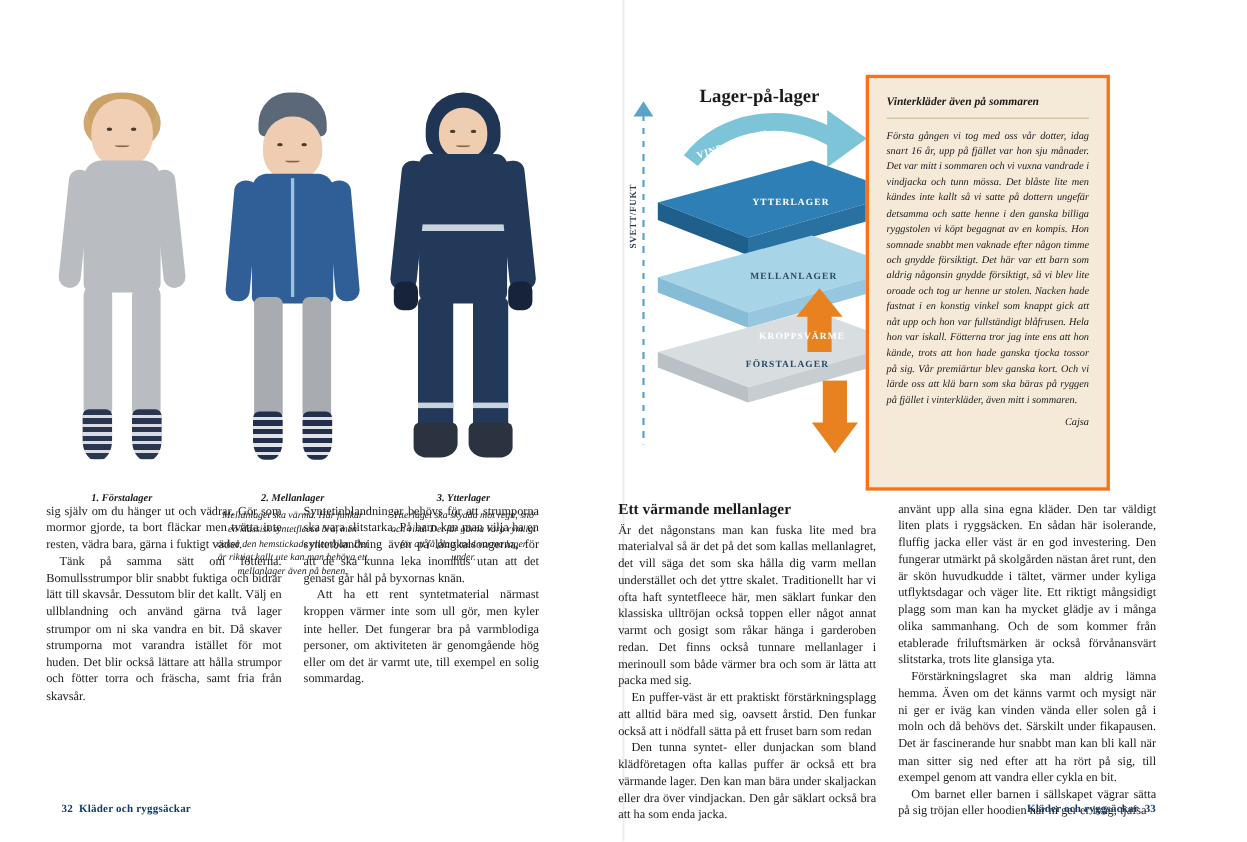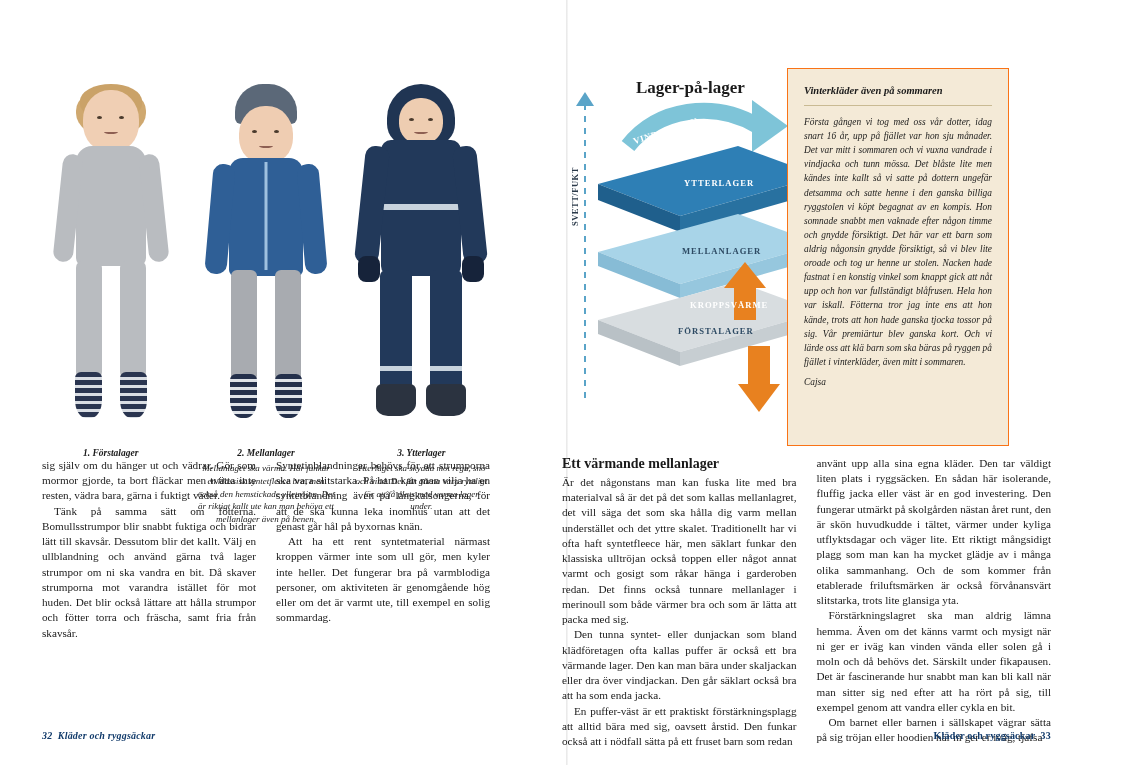--- a/index.html
+++ b/index.html
@@ -86,21 +86,21 @@
   .cap-body { font-style:italic; font-size:9px; line-height:1.42; }
 
   
   .cols2 { display:flex; gap:20px; margin-top:24px; }
   .col { width:236px; }
   .body-p { font-size:11.2px; line-height:1.36; text-align:justify; margin:0; text-indent:0; }
   .body-p + .body-p { text-indent:12px; }
 
   
   .footer { position:absolute; bottom:24px; font-size:10px; font-weight:bold; color:#123b6b; letter-spacing:.2px; }
-  .footer-left { left:42px;font-style:italic; }
+  .footer-left { left:56px; }
   .footer-right { right:42px; }
   .folio { color:#123b6b; font-weight:bold; }
   .folio-label { font-weight:bold; }
 
   
   .diagram-area { position:relative; height:400px; display:flex; }
   .diagram { position:relative; width:282px; height:400px; }
   .diag-title { position:absolute; top:44px; left:74px; font-weight:bold; font-size:17px; }
 
   .svettfukt {
@@ -113,26 +113,26 @@
   .up-arrow-head { position:absolute; left:14px; top:58px; width:0; height:0;
     border-left:9px solid transparent; border-right:9px solid transparent; border-bottom:14px solid #5aa4c8; }
   .lbl { position:absolute; font-size:8.6px; font-weight:bold; letter-spacing:1px; color:#ffffff; }
   .lbl-dark { color:#2d4a63; }
 
   .wind-label { position:absolute; font-size:9px; font-weight:bold; color:#ffffff; letter-spacing:.6px; }
 
   
   .story-box {
     position:absolute; right:42px; top:34px; width:222px; height:378px;
-    background:#f4ead7; border:1px solid #f97316; padding:16px 16px 10px 16px;
+    background:#f4ead7; border:3px solid #f97316; padding:16px 16px 10px 16px;
   }
   .story-title { font-style:italic; font-weight:bold; font-size:10.5px; margin-bottom:9px; }
   .story-rule { height:1px; background:#c9ba93; margin:0 0 9px 0; }
   .story-body { font-style:italic; font-size:9.4px; line-height:1.5; text-align:justify; }
-  .story-sign { font-style:italic; font-size:9.4px; text-align:left; margin-top:8px; }
+  .story-sign { font-style:italic; font-size:9.4px; text-align:right; margin-top:8px; }
 
   .rhead { font-weight:bold; font-size:14px; margin:0 0 3px 0; }
   .r-cols { display:flex; gap:20px; margin-top:22px; }
   .r-col { width:236px; }
 </style>
 </head>
 <body>
 
 <div class="spread">
 
@@ -286,22 +286,22 @@
         <div class="story-rule"></div>
         <div class="story-body">Första gången vi tog med oss vår dotter, idag snart 16 år, upp på fjället var hon sju månader. Det var mitt i sommaren och vi vuxna vandrade i vindjacka och tunn mössa. Det blåste lite men kändes inte kallt så vi satte på dottern ungefär detsamma och satte henne i den ganska billiga ryggstolen vi köpt begagnat av en kompis. Hon somnade snabbt men vaknade efter någon timme och gnydde försiktigt. Det här var ett barn som aldrig någonsin gnydde försiktigt, så vi blev lite oroade och tog ur henne ur stolen. Nacken hade fastnat i en konstig vinkel som knappt gick att nåt upp och hon var fullständigt blåfrusen. Hela hon var iskall. Fötterna tror jag inte ens att hon kände, trots att hon hade ganska tjocka tossor på sig. Vår premiärtur blev ganska kort. Och vi lärde oss att klä barn som ska bäras på ryggen på fjället i vinterkläder, även mitt i sommaren.</div>
         <div class="story-sign">Cajsa</div>
       </div>
     </div>
 
     <div class="r-cols">
       <div class="r-col">
         <p class="rhead">Ett värmande mellanlager</p>
         <p class="body-p">Är det någonstans man kan fuska lite med bra materialval så är det på det som kallas mellanlagret, det vill säga det som ska hålla dig varm mellan understället och det yttre skalet. Traditionellt har vi ofta haft syntetfleece här, men säklart funkar den klassiska ulltröjan också toppen eller något annat varmt och gosigt som råkar hänga i garderoben redan. Det finns också tunnare mellanlager i merinoull som både värmer bra och som är lätta att packa med sig.</p>
+        <p class="body-p">En puffer-väst är ett praktiskt förstärkningsplagg att alltid bära med sig, oavsett årstid. Den funkar också att i nödfall sätta på ett fruset barn som redan</p>
         <p class="body-p">Den tunna syntet- eller dunjackan som bland klädföretagen ofta kallas puffer är också ett bra värmande lager. Den kan man bära under skaljackan eller dra över vindjackan. Den går säklart också bra att ha som enda jacka.</p>
-        <p class="body-p">En puffer-väst är ett praktiskt förstärkningsplagg att alltid bära med sig, oavsett årstid. Den funkar också att i nödfall sätta på ett fruset barn som redan</p>
       </div>
       <div class="r-col">
         <p class="body-p">använt upp alla sina egna kläder. Den tar väldigt liten plats i ryggsäcken. En sådan här isolerande, fluffig jacka eller väst är en god investering. Den fungerar utmärkt på skolgården nästan året runt, den är skön huvudkudde i tältet, värmer under kyliga utflyktsdagar och väger lite. Ett riktigt mångsidigt plagg som man kan ha mycket glädje av i många olika sammanhang. Och de som kommer från etablerade friluftsmärken är också förvånansvärt slitstarka, trots lite glansiga yta.</p>
         <p class="body-p">Förstärkningslagret ska man aldrig lämna hemma. Även om det känns varmt och mysigt när ni ger er iväg kan vinden vända eller solen gå i moln och då behövs det. Särskilt under fikapausen. Det är fascinerande hur snabbt man kan bli kall när man sitter sig ned efter att ha rört på sig, till exempel genom att vandra eller cykla en bit.</p>
         <p class="body-p">Om barnet eller barnen i sällskapet vägrar sätta på sig tröjan eller hoodien när ni ger er iväg, tjafsa</p>
       </div>
     </div>
 
     <div class="footer footer-right">
       <span class="folio-label">Kläder och ryggsäckar</span>

